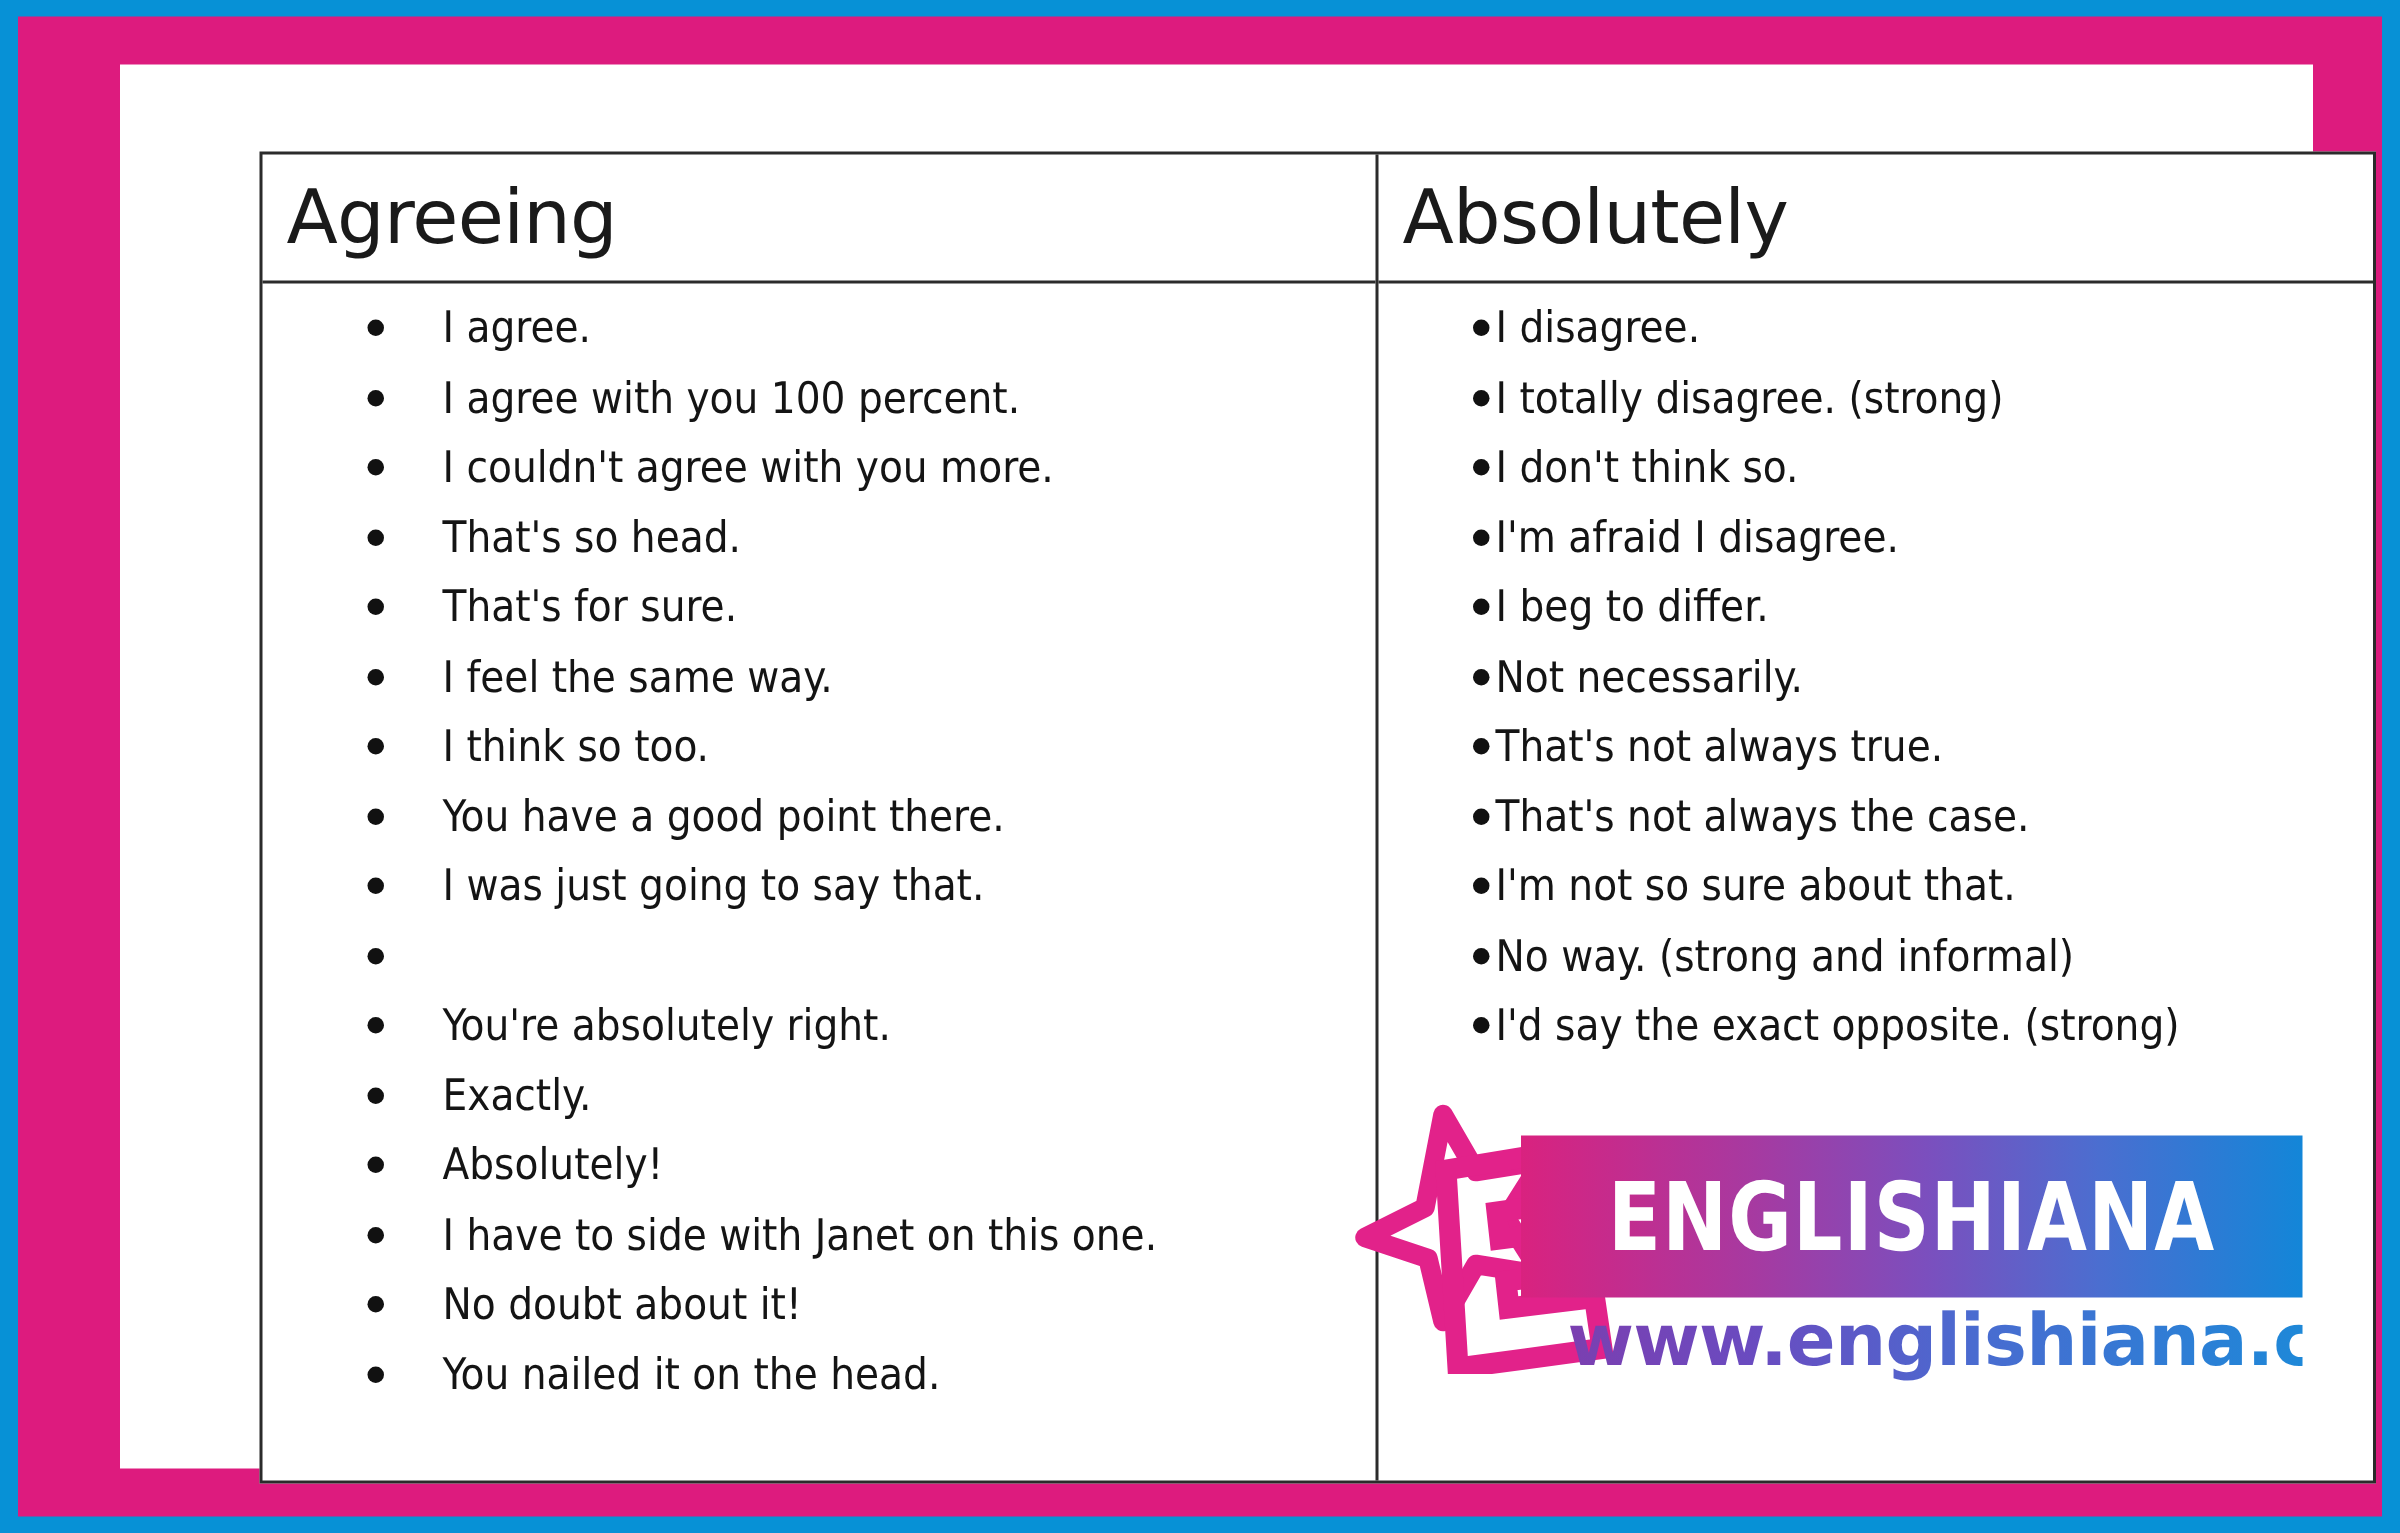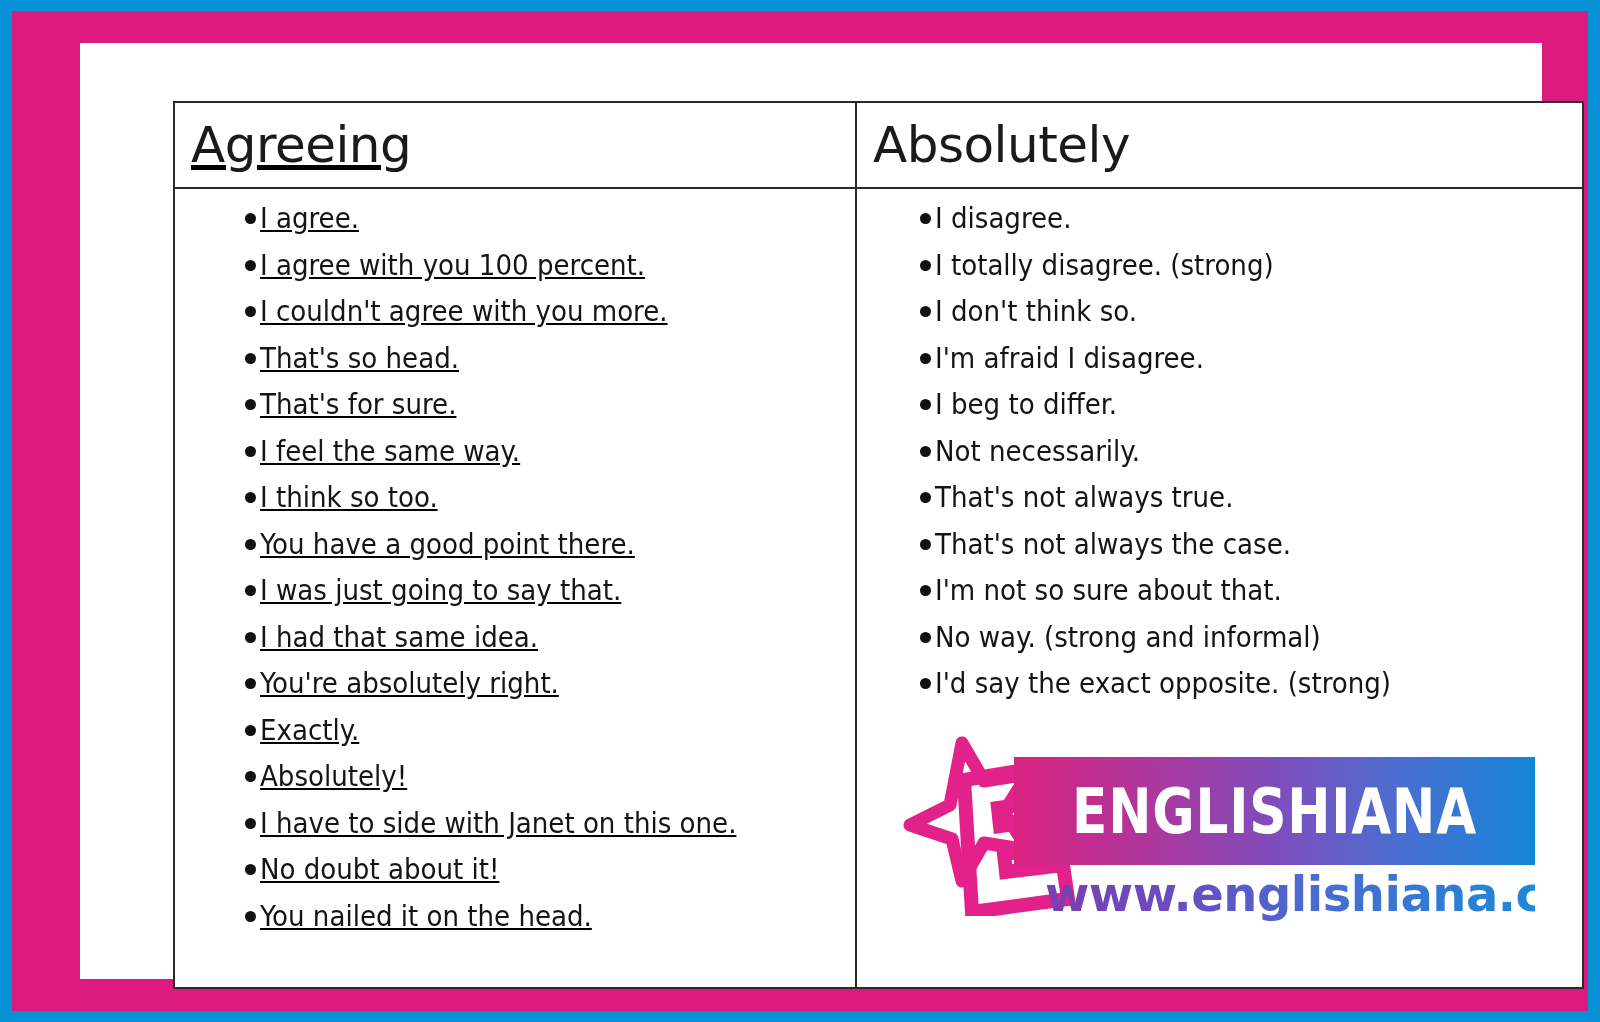--- a/index.html
+++ b/index.html
@@ -47,23 +47,22 @@
     display: flex;
     background: #ffffff;
   }
   .col {
     box-sizing: border-box;
     position: relative;
     display: flex;
     flex-direction: column;
   }
   .col-left {
-    width: 682px;
+    width: 744px;
     border-right: 2px solid #2b2b2b;
-    text-decoration: underline;
   }
   .col-right {
     flex: 1 1 auto;
   }
   .col-header {
     box-sizing: border-box;
     height: 86px;
     border-bottom: 2px solid #2b2b2b;
     display: flex;
     align-items: center;
@@ -92,21 +91,21 @@
   ul.phrases li {
     position: relative;
     height: 46.5px;
     line-height: 46.5px;
     font-family: "DejaVu Sans Condensed", "Liberation Sans Narrow", "Liberation Sans", sans-serif;
     font-size: 29px;
     font-stretch: condensed;
     color: #141414;
     white-space: nowrap;
   }
-  .col-left ul.phrases li { padding-left: 85px; }
+  .col-left ul.phrases li { padding-left: 120px; }
   .col-right ul.phrases li { padding-left: 78px; }
   ul.phrases li .bullet {
     position: absolute;
     width: 11px;
     height: 11px;
     border-radius: 50%;
     background: #111111;
     top: 50%;
     margin-top: -5px;
   }
@@ -188,21 +187,21 @@
             <ul class="phrases">
               <li><span class="bullet"></span><span>I agree.</span></li>
               <li><span class="bullet"></span><span>I agree with you 100 percent.</span></li>
               <li><span class="bullet"></span><span>I couldn't agree with you more.</span></li>
               <li><span class="bullet"></span><span>That's so head.</span></li>
               <li><span class="bullet"></span><span>That's for sure.</span></li>
               <li><span class="bullet"></span><span>I feel the same way.</span></li>
               <li><span class="bullet"></span><span>I think so too.</span></li>
               <li><span class="bullet"></span><span>You have a good point there.</span></li>
               <li><span class="bullet"></span><span>I was just going to say that.</span></li>
-              <li><span class="bullet"></span><span>I had that same idea.</span></li>
+              <li><span class="bullet"></span></li>
               <li><span class="bullet"></span><span>You're absolutely right.</span></li>
               <li><span class="bullet"></span><span>Exactly.</span></li>
               <li><span class="bullet"></span><span>Absolutely!</span></li>
               <li><span class="bullet"></span><span>I have to side with Janet on this one.</span></li>
               <li><span class="bullet"></span><span>No doubt about it!</span></li>
               <li><span class="bullet"></span><span>You nailed it on the head.</span></li>
             </ul>
           </div>
         </div>
 

